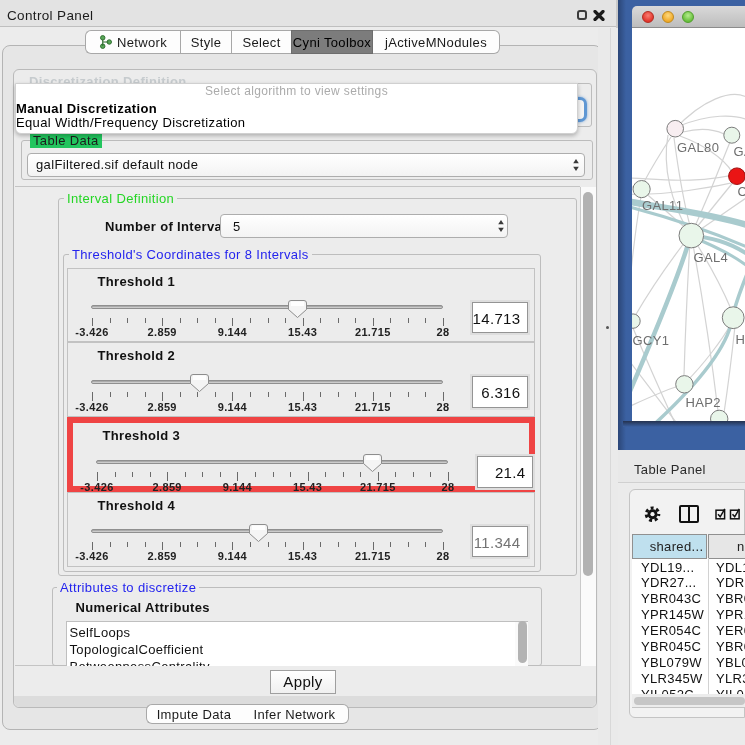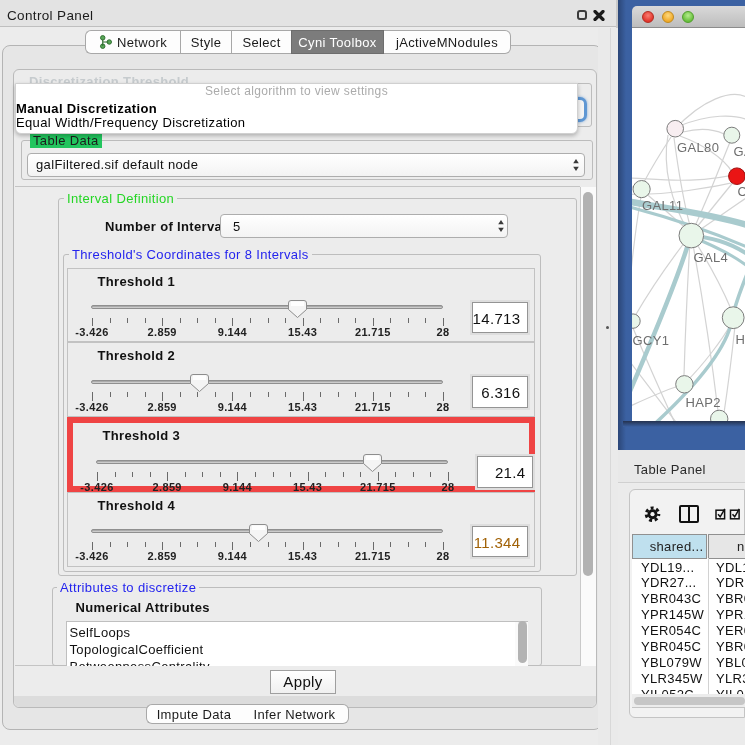--- a/index.html
+++ b/index.html
@@ -29,26 +29,26 @@
   <div style="width:95px;background:#fdfdfd;border:1px solid #a8a8a8;border-right:none;border-radius:6px 0 0 6px;display:flex;align-items:center;justify-content:center;">
     <svg width="14" height="16" viewBox="0 0 15 16" style="margin-right:4px;">
         <circle cx="4" cy="3.5" r="2.4" fill="#57a657" stroke="#2c6b2c"></circle>
         <circle cx="4" cy="12.5" r="2.4" fill="#57a657" stroke="#2c6b2c"></circle>
         <circle cx="11" cy="8" r="2.4" fill="#57a657" stroke="#2c6b2c"></circle>
         <path d="M4 5.5 L4 12 M4.5 8 L10 8" stroke="#2c6b2c" stroke-width="1.2" fill="none"></path>
       </svg>
     Network</div>
   <div style="width:51px;background:#fdfdfd;border:1px solid #a8a8a8;border-right:none;display:flex;align-items:center;justify-content:center;">Style</div>
   <div style="width:60px;background:#fdfdfd;border:1px solid #a8a8a8;border-right:none;display:flex;align-items:center;justify-content:center;">Select</div>
-  <div style="width:93px;background:#7c7c7c;border:1px solid #6d6d6d;display:flex;align-items:center;justify-content:center;color:#ffffff;">Cyni Toolbox</div>
+  <div style="width:82px;background:#7c7c7c;border:1px solid #6d6d6d;display:flex;align-items:center;justify-content:center;color:#000000;">Cyni Toolbox</div>
   <div style="width:127px;background:#fdfdfd;border:1px solid #a8a8a8;border-left:none;border-radius:0 6px 6px 0;display:flex;align-items:center;justify-content:center;">jActiveMNodules</div>
 </div>
 
 <div class="abs" style="left:21px;top:83px;width:571px;height:44px;border:1px solid #bcbcbc;border-radius:3px;"></div>
-<div class="abs" style="left:26px;top:74px;font-size:13px;font-weight:bold;color:#c6cbce;background:#ececec;padding:0 3px;">Discretization Threshold</div>
+<div class="abs" style="left:26px;top:74px;font-size:13px;font-weight:bold;color:#c6cbce;background:#ececec;padding:0 3px;">Discretization Definition</div>
 <div class="abs" style="left:560px;top:97px;width:27px;height:25px;background:#f4f4f4;border:3px solid #5f97d3;border-radius:7px;box-shadow:0 0 3px rgba(100,155,215,0.8);"></div>
 
 <div class="abs" style="left:21px;top:140px;width:572px;height:40px;border:1px solid #bcbcbc;border-radius:3px;"></div>
 <div class="abs" style="left:30px;top:133px;font-size:13px;color:#1c1c1c;background:#22c55e;padding:0 3px;">Table Data</div>
 <div class="abs" style="left:27px;top:153px;width:558px;height:24px;background:linear-gradient(#ffffff,#f3f3f3);border:1px solid #adadad;border-radius:4px;"></div>
 <div class="abs" style="left:36px;top:157px;font-size:13px;color:#111;">galFiltered.sif default node</div>
 <svg class="abs" style="left:572.5px;top:159px;" width="6" height="12" viewBox="0 0 6 12">
     <path d="M3 0 L5.8 4.2 L0.2 4.2 Z" fill="#3a3a3a"></path>
     <path d="M3 12 L5.8 7.8 L0.2 7.8 Z" fill="#3a3a3a"></path>
   </svg>
@@ -215,21 +215,21 @@
       <div class="abs" style="left:64.7px;top:57.5px;width:60px;text-align:center;font-size:11px;font-weight:bold;color:#222;">2.859</div>
       <div class="abs" style="left:134.9px;top:57.5px;width:60px;text-align:center;font-size:11px;font-weight:bold;color:#222;">9.144</div>
       <div class="abs" style="left:205.10000000000002px;top:57.5px;width:60px;text-align:center;font-size:11px;font-weight:bold;color:#222;">15.43</div>
       <div class="abs" style="left:275.3px;top:57.5px;width:60px;text-align:center;font-size:11px;font-weight:bold;color:#222;">21.715</div>
       <div class="abs" style="left:345.5px;top:57.5px;width:60px;text-align:center;font-size:11px;font-weight:bold;color:#222;">28</div>
       <svg class="abs" style="left:181.0px;top:31px;" width="19" height="18" viewBox="0 0 19 18">
         <path d="M3 0.5 L16 0.5 A2.5 2.5 0 0 1 18.5 3 L18.5 9.5 L9.5 17.5 L0.5 9.5 L0.5 3 A2.5 2.5 0 0 1 3 0.5 Z" fill="#f4f4f4" stroke="#8d8d8d"></path>
         <path d="M3 1.5 L16 1.5 L16 6 L3 6 Z" fill="#fefefe"></path>
       </svg>
       <div class="abs" style="left:404px;top:33px;width:56px;height:31.5px;background:#fff;border:1px solid #949494;box-shadow:0 0 0 2px #dedede;">
-        <div style="position:absolute;right:6px;top:7px;font-size:15px;color:#a16207;">11.344</div>
+        <div style="position:absolute;right:6px;top:7px;font-size:15px;color:#737373;">11.344</div>
       </div>
     </div>
   </div>
 
 <div class="abs" style="left:52px;top:587px;width:490px;height:79px;border:1px solid #bdbdbd;border-radius:3px;"></div>
 <div class="abs" style="left:57px;top:580px;font-size:13px;color:#2424ee;background:#ececec;padding:0 3px;">Attributes to discretize</div>
 <div class="abs b13" style="left:56.5px;top:600px;">Numerical Attributes</div>
 <div class="abs" style="left:66px;top:620.5px;width:449px;height:45.5px;background:#fff;border-top:1px solid #bfbfbf;border-left:1px solid #bfbfbf;overflow:hidden;">
   <div style="font-size:13px;color:#111;padding-left:2.5px;line-height:17.4px;padding-top:2px;">SelfLoops<br>TopologicalCoefficient<br>BetweennessCentrality</div>
 </div>

